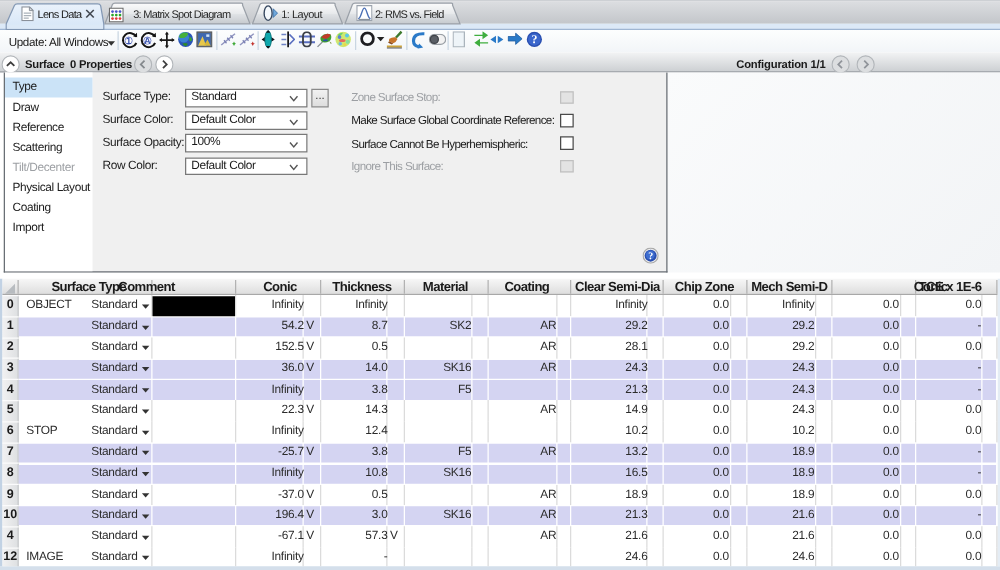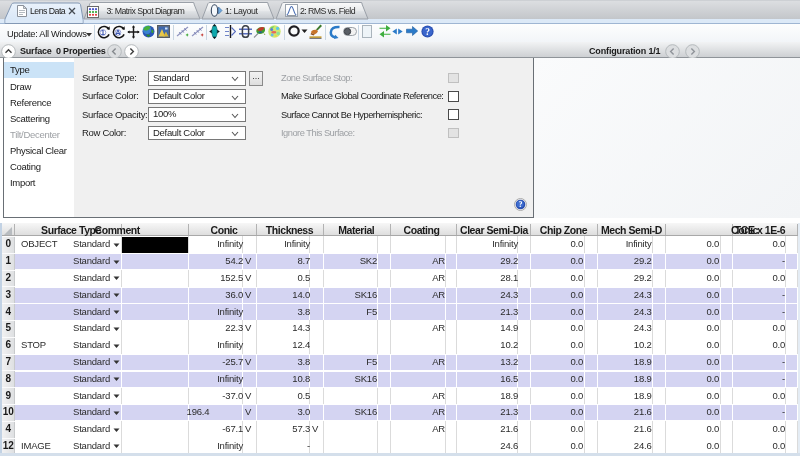--- a/index.html
+++ b/index.html
@@ -220,21 +220,21 @@
     <path d="M6.8 4.8 L10 8 L6.8 11.2" fill="none" stroke="#90949a" stroke-width="1.5"></path>
   </svg>
 <div class="abs" style="left:533px;top:58px;width:267px;height:160px;background:linear-gradient(135deg,#fafbfc,#f2f4f6);"></div>
 <div class="abs" style="left:3px;top:58px;width:531px;height:160px;background:#f0f0f0;border:1px solid #696f75;border-top:none;"></div>
 <div class="abs" style="left:4px;top:58px;width:70px;height:159px;background:#ffffff;"></div>
 <div class="abs" style="left:4px;top:62.4px;width:70px;height:16.1px;background:#cbe3f7;font-size:9.5px;color:#1a1a1a;line-height:16.1px;padding-left:6px;letter-spacing:-0.3px;white-space:nowrap;overflow:hidden;">Type</div>
 <div class="abs" style="left:4px;top:78.5px;width:70px;height:16.1px;font-size:9.5px;color:#1a1a1a;line-height:16.1px;padding-left:6px;letter-spacing:-0.3px;white-space:nowrap;overflow:hidden;">Draw</div>
 <div class="abs" style="left:4px;top:94.6px;width:70px;height:16.1px;font-size:9.5px;color:#1a1a1a;line-height:16.1px;padding-left:6px;letter-spacing:-0.3px;white-space:nowrap;overflow:hidden;">Reference</div>
 <div class="abs" style="left:4px;top:110.69999999999999px;width:70px;height:16.1px;font-size:9.5px;color:#1a1a1a;line-height:16.1px;padding-left:6px;letter-spacing:-0.3px;white-space:nowrap;overflow:hidden;">Scattering</div>
 <div class="abs" style="left:4px;top:126.79999999999998px;width:70px;height:16.1px;font-size:9.5px;color:#9c9fa3;line-height:16.1px;padding-left:6px;letter-spacing:-0.3px;white-space:nowrap;overflow:hidden;">Tilt/Decenter</div>
-<div class="abs" style="left:4px;top:142.89999999999998px;width:70px;height:16.1px;font-size:9.5px;color:#1a1a1a;line-height:16.1px;padding-left:6px;letter-spacing:-0.3px;white-space:nowrap;overflow:hidden;">Physical Clear</div>
+<div class="abs" style="left:4px;top:142.89999999999998px;width:70px;height:16.1px;font-size:9.5px;color:#1a1a1a;line-height:16.1px;padding-left:6px;letter-spacing:-0.3px;white-space:nowrap;overflow:hidden;">Physical Layout</div>
 <div class="abs" style="left:4px;top:158.99999999999997px;width:70px;height:16.1px;font-size:9.5px;color:#1a1a1a;line-height:16.1px;padding-left:6px;letter-spacing:-0.3px;white-space:nowrap;overflow:hidden;">Coating</div>
 <div class="abs" style="left:4px;top:175.09999999999997px;width:70px;height:16.1px;font-size:9.5px;color:#1a1a1a;line-height:16.1px;padding-left:6px;letter-spacing:-0.3px;white-space:nowrap;overflow:hidden;">Import</div>
 <div class="abs" style="left:82px;top:71px;height:14px;line-height:14px;font-size:9.5px;color:#1a1a1a;letter-spacing:-0.3px;">Surface Type:</div>
 <div class="abs" style="left:82px;top:89.4px;height:14px;line-height:14px;font-size:9.5px;color:#1a1a1a;letter-spacing:-0.3px;">Surface Color:</div>
 <div class="abs" style="left:82px;top:107.7px;height:14px;line-height:14px;font-size:9.5px;color:#1a1a1a;letter-spacing:-0.3px;">Surface Opacity:</div>
 <div class="abs" style="left:82px;top:126px;height:14px;line-height:14px;font-size:9.5px;color:#1a1a1a;letter-spacing:-0.3px;">Row Color:</div>
 <div class="abs" style="left:148px;top:70.8px;width:97.6px;height:14.8px;background:#fff;border:1px solid #787878;font-size:9.5px;color:#1a1a1a;line-height:12.8px;padding-left:4px;letter-spacing:-0.3px;">Standard<svg class="abs" style="right:6px;top:4.5px;" width="8" height="6" viewBox="0 0 8 6">
       <path d="M1 1 L4 4.5 L7 1" fill="none" stroke="#555" stroke-width="1.1"></path>
     </svg></div>
 <div class="abs" style="left:148px;top:89.1px;width:97.6px;height:14.8px;background:#fff;border:1px solid #787878;font-size:9.5px;color:#1a1a1a;line-height:12.8px;padding-left:4px;letter-spacing:-0.3px;">Default Color<svg class="abs" style="right:6px;top:4.5px;" width="8" height="6" viewBox="0 0 8 6">
@@ -669,21 +669,21 @@
 <div class="abs" style="left:719.5px;top:404.4px;width:1px;height:16.80000000000001px;background:#ffffff;"></div>
 <div class="abs" style="left:731.5px;top:404.4px;width:1px;height:16.80000000000001px;background:#ffffff;"></div>
 <div class="abs" style="left:785px;top:404.4px;width:1px;height:16.80000000000001px;background:#ffffff;"></div>
 <div class="abs" style="left:797px;top:404.4px;width:1px;height:16.80000000000001px;background:#ffffff;"></div>
 <div class="abs" style="left:2px;top:404.4px;width:12.5px;height:16.80000000000001px;font-size:10px;font-weight:bold;color:#1a1a1a;text-align:center;line-height:16.80000000000001px;">10</div>
 <div class="abs" style="left:2px;top:404.0px;width:12.5px;height:1.1px;background:#fbfbfc;"></div>
 <div class="abs" style="left:0px;top:404.4px;width:110px;height:16.80000000000001px;line-height:16.80000000000001px;font-size:9.5px;color:#2b2b2b;letter-spacing:-0.2px;text-align:right;">Standard</div>
 <svg class="abs" style="left:112.5px;top:410.79999999999995px;" width="7" height="5" viewBox="0 0 7 5">
     <path d="M0.5 0.5 L3.5 4 L6.5 0.5 Z" fill="#333"></path>
   </svg>
-<div class="abs" style="left:153px;top:404.4px;width:90px;height:16.80000000000001px;line-height:16.80000000000001px;font-size:9.5px;color:#2b2b2b;letter-spacing:-0.2px;text-align:center;">196.4</div>
+<div class="abs" style="left:153px;top:404.4px;width:90px;height:16.80000000000001px;line-height:16.80000000000001px;font-size:9.5px;color:#2b2b2b;letter-spacing:-0.2px;text-align:right;">196.4</div>
 <div class="abs" style="left:220px;top:404.4px;width:90px;height:16.80000000000001px;line-height:16.80000000000001px;font-size:9.5px;color:#2b2b2b;letter-spacing:-0.2px;text-align:right;">3.0</div>
 <div class="abs" style="left:287px;top:404.4px;width:90px;height:16.80000000000001px;line-height:16.80000000000001px;font-size:9.5px;color:#2b2b2b;letter-spacing:-0.2px;text-align:right;">SK16</div>
 <div class="abs" style="left:355px;top:404.4px;width:90px;height:16.80000000000001px;line-height:16.80000000000001px;font-size:9.5px;color:#2b2b2b;letter-spacing:-0.2px;text-align:right;">AR</div>
 <div class="abs" style="left:428px;top:404.4px;width:90px;height:16.80000000000001px;line-height:16.80000000000001px;font-size:9.5px;color:#2b2b2b;letter-spacing:-0.2px;text-align:right;">21.3</div>
 <div class="abs" style="left:493px;top:404.4px;width:90px;height:16.80000000000001px;line-height:16.80000000000001px;font-size:9.5px;color:#2b2b2b;letter-spacing:-0.2px;text-align:right;">0.0</div>
 <div class="abs" style="left:561.5px;top:404.4px;width:90px;height:16.80000000000001px;line-height:16.80000000000001px;font-size:9.5px;color:#2b2b2b;letter-spacing:-0.2px;text-align:right;">21.6</div>
 <div class="abs" style="left:629px;top:404.4px;width:90px;height:16.80000000000001px;line-height:16.80000000000001px;font-size:9.5px;color:#2b2b2b;letter-spacing:-0.2px;text-align:right;">0.0</div>
 <div class="abs" style="left:695px;top:404.4px;width:90px;height:16.80000000000001px;line-height:16.80000000000001px;font-size:9.5px;color:#2b2b2b;letter-spacing:-0.2px;text-align:right;">-</div>
 <div class="abs" style="left:245px;top:404.4px;height:16.80000000000001px;line-height:16.80000000000001px;font-size:9.5px;color:#2b2b2b;">V</div>
 <div class="abs" style="left:121px;top:421.20000000000005px;width:1px;height:16.80000000000001px;background:#dbdbdb;"></div>

